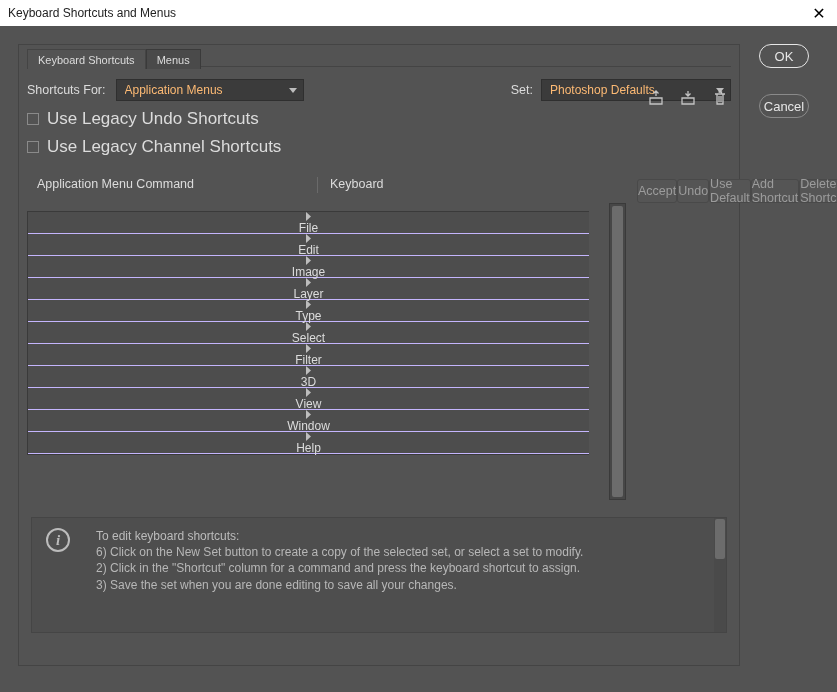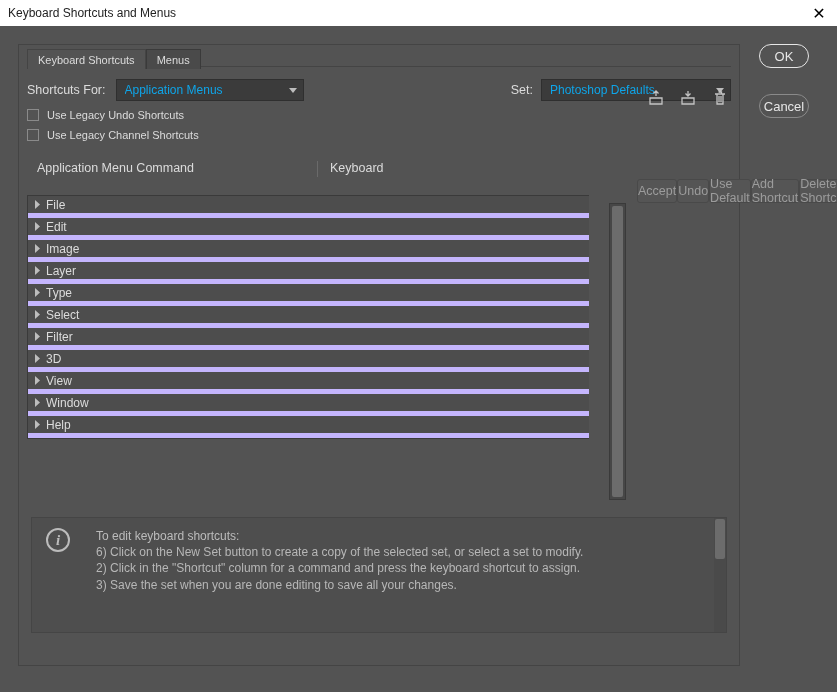--- a/index.html
+++ b/index.html
@@ -18,46 +18,46 @@
   .pill-ok { border-color: #e6e6e6; }
 
   .tabs { display: flex; align-items: flex-end; height: 22px; margin: 0 8px; border-bottom: 1px solid #444; }
   .tab { font-size: 11px; color: #dcdcdc; padding: 4px 10px 3px 10px; background: #4a4a4a; border: 1px solid #3a3a3a; border-bottom: none; cursor: pointer; position: relative; top: 3px; }
   .tab.active { background: #535353; border-color: #444; z-index: 2; }
   .tab.inactive { background: #4a4a4a; }
 
   .row { display: flex; align-items: center; margin: 12px 8px 0 8px; font-size: 12.5px; color: #dcdcdc; }
   .row label { margin-right: 10px; }
   select.dropdown {
-    background: #3b3b3b; color: #0ea5e9; border: 1px solid #2f2f2f; height: 22px;
+    background: #3b3b3b; color: #fdba74; border: 1px solid #2f2f2f; height: 22px;
     font-size: 12px; padding: 0 20px 0 8px; appearance: none; position: relative;
   }
   .select-wrap { position: relative; display: inline-block; }
   .select-wrap::after { content: ""; position: absolute; right: 7px; top: 9px; border-left: 4px solid transparent; border-right: 4px solid transparent; border-top: 5px solid #bdbdbd; pointer-events: none; }
   .shortcuts-dd { width: 188px; }
   .set-dd { width: 190px; }
 
-  .checkbox-row { display: flex; align-items: flex-end; margin: 8px 8px 0 8px; font-size: 11px; color: #dcdcdc; }
+  .checkbox-row { display: flex; align-items: center; margin: 8px 8px 0 8px; font-size: 17px; color: #dcdcdc; }
   .checkbox {
     width: 12px; height: 12px; border: 1px solid #8a8a8a; background: transparent; margin-right: 8px; cursor: pointer;
   }
 
   .toolbar-icons { position: absolute; right: 10px; top: 44px; display: flex; gap: 14px; }
   .tbi { width: 18px; height: 18px; display: flex; align-items: center; justify-content: center; cursor: pointer; }
   .tbi svg { width: 16px; height: 16px; stroke: #c4c4c4; fill: none; stroke-width: 1.3; }
 
   .list-header { display: flex; margin: 20px 8px 0 8px; font-size: 12.5px; color: #dcdcdc; }
   .col-cmd { width: 290px; padding-left: 10px; }
   .col-divider { width: 1px; background: #6a6a6a; height: 16px; margin: 0 6px 0 0; }
   .col-shortcut { padding-left: 6px; }
 
   .tree { margin: 18px 8px 0 8px; border: 1px solid #3a3a3a; border-right: none; width: 562px; }
   .tree-row {
-    height: 22px; background: #4d4d4d; border-bottom: 5px solid #c4b5fd; display: flex; align-items: center;
-    font-size: 12px; color: #dcdcdc; cursor: pointer;
+    height: 22px; background: #4d4d4d; border-bottom: 1px solid #c4b5fd; display: flex; align-items: center;
+    font-size: 12px; color: #dcdcdc; cursor: pointer; flex-direction: column;
   }
   .tree-row:nth-child(odd){ background:#4d4d4d; }
   .tree-row .arrow { width: 18px; display: flex; align-items: center; justify-content: center; color: #bdbdbd; }
   .tree-row .arrow svg { width: 7px; height: 9px; fill: #bdbdbd; }
   .tree-row .label { padding-left: 0; }
 
   .scrollbar { position: absolute; top: 158px; left: 590px; width: 17px; height: 297px; background: #474747; border: 1px solid #3a3a3a; }
   .scrollbar .thumb { position: absolute; left: 2px; top: 2px; width: 11px; height: 291px; background: #6c6c6c; border-radius: 2px; }
 
   .side-btns { position: absolute; left: 618px; top: 134px; width: 114px; display: flex; flex-direction: row; }

